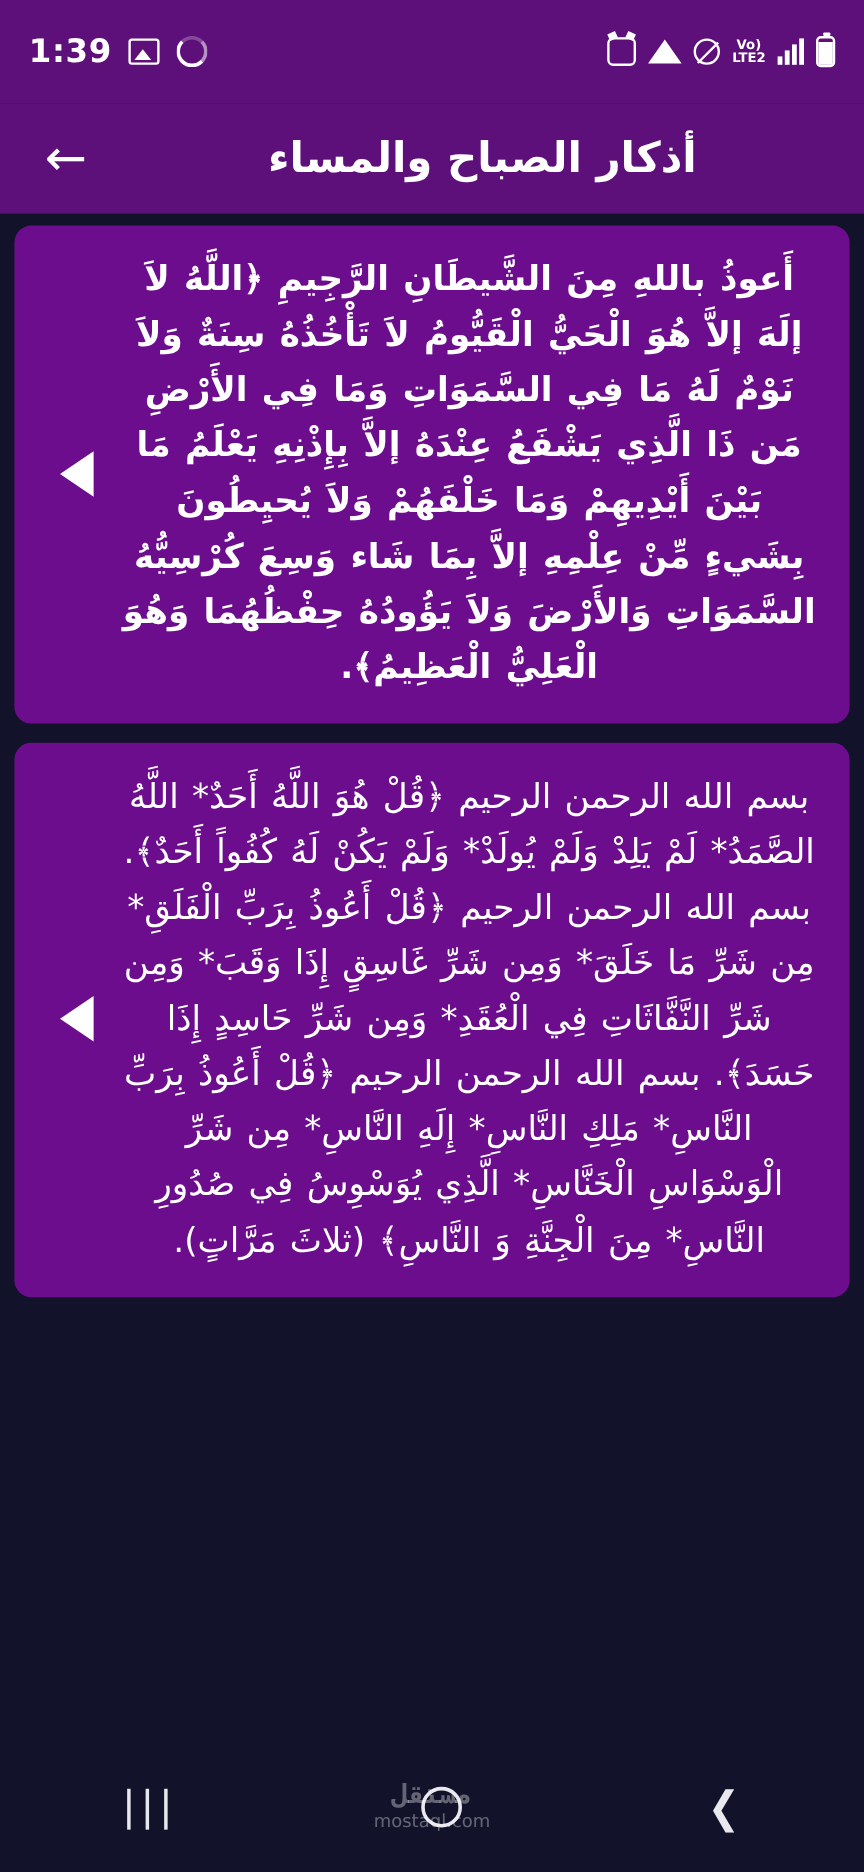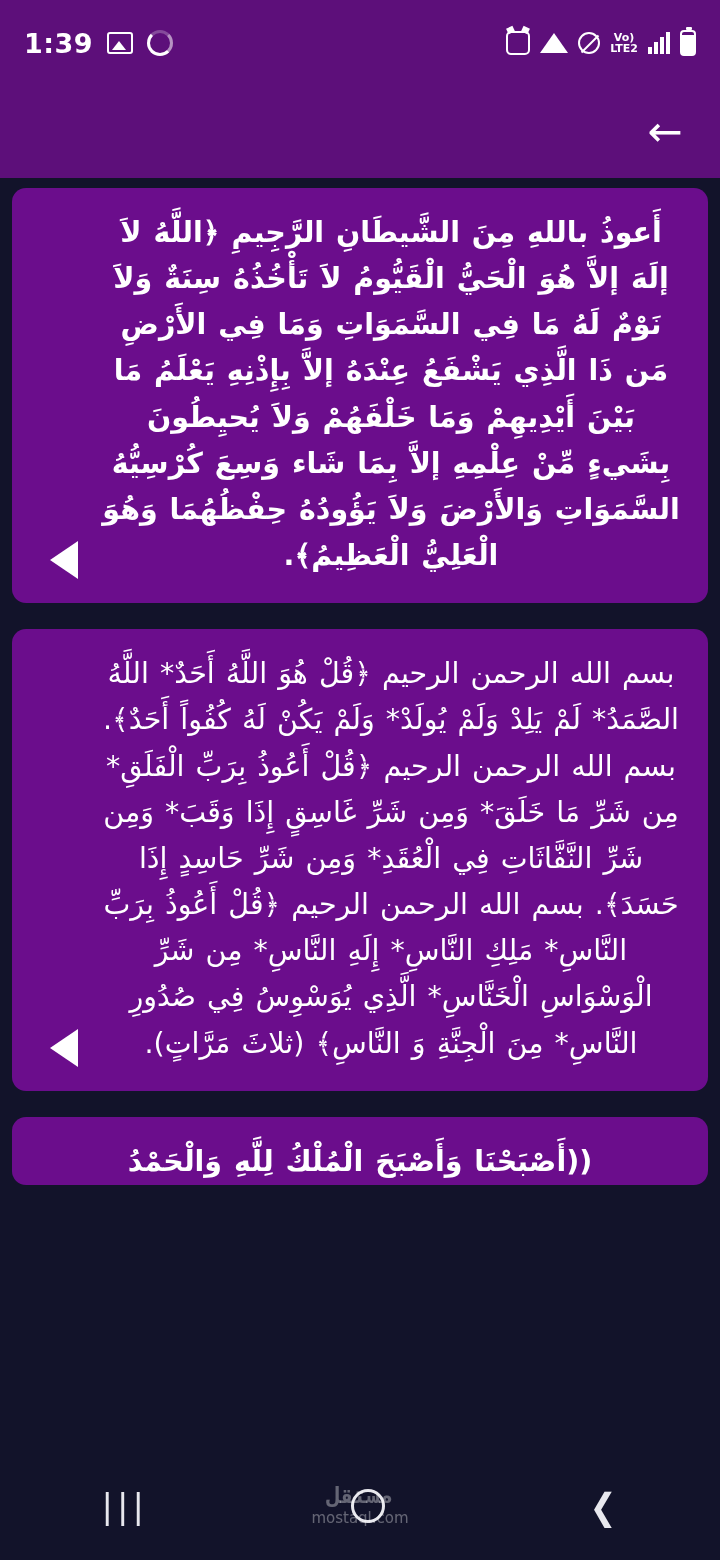--- a/index.html
+++ b/index.html
@@ -167,24 +167,24 @@
   
   .content {
     flex: 1 1 auto;
     overflow: hidden;
     padding: 10px 12px 0 12px;
     background: #12132a;
   }
   .card {
     background: #6b0d8c;
     border-radius: 14px;
-    margin-bottom: 26px;
+    margin-bottom: 16px;
     padding: 22px 26px 24px 26px;
     display: flex;
-    align-items: flex-end;
+    align-items: center;
     gap: 10px;
   }
   .card-text {
     flex: 1;
     color: #ffffff;
     font-size: 28.5px;
     line-height: 1.62;
     text-align: center;
     font-weight: bold;
     word-spacing: 2px;
@@ -273,42 +273,40 @@
           <i></i>
           <i></i>
           <i></i>
           <i></i>
         </span>
       <span class="sicon icon-battery"></span>
     </div>
   </div>
 
   <div class="appbar">
+    <div class="appbar-title">أذكار الصباح والمساء</div>
     <div class="back-arrow">←</div>
   </div>
 
   <div class="content">
 
     <div class="card">
       <div class="card-text">أَعوذُ باللهِ مِنَ الشَّيطَانِ الرَّجِيمِ ﴿اللَّهُ لاَ إلَهَ إلاَّ هُوَ الْحَيُّ الْقَيُّومُ لاَ تَأْخُذُهُ سِنَةٌ وَلاَ نَوْمٌ لَهُ مَا فِي السَّمَوَاتِ وَمَا فِي الأَرْضِ مَن ذَا الَّذِي يَشْفَعُ عِنْدَهُ إلاَّ بِإِذْنِهِ يَعْلَمُ مَا بَيْنَ أَيْدِيهِمْ وَمَا خَلْفَهُمْ وَلاَ يُحيِطُونَ بِشَيءٍ مِّنْ عِلْمِهِ إلاَّ بِمَا شَاء وَسِعَ كُرْسِيُّهُ السَّمَوَاتِ وَالأَرْضَ وَلاَ يَؤُودُهُ حِفْظُهُمَا وَهُوَ الْعَلِيُّ الْعَظِيمُ﴾.</div>
       <div class="play-btn">
           <span class="play-tri"></span>
         </div>
     </div>
 
     <div class="card">
       <div class="card-text plain">بسم الله الرحمن الرحيم ﴿قُلْ هُوَ اللَّهُ أَحَدٌ* اللَّهُ الصَّمَدُ* لَمْ يَلِدْ وَلَمْ يُولَدْ* وَلَمْ يَكُنْ لَهُ كُفُواً أَحَدٌ﴾.  بسم الله الرحمن الرحيم ﴿قُلْ أَعُوذُ بِرَبِّ الْفَلَقِ* مِن شَرِّ مَا خَلَقَ* وَمِن شَرِّ غَاسِقٍ إِذَا وَقَبَ* وَمِن شَرِّ النَّفَّاثَاتِ فِي الْعُقَدِ* وَمِن شَرِّ حَاسِدٍ إِذَا حَسَدَ﴾.  بسم الله الرحمن الرحيم ﴿قُلْ أَعُوذُ بِرَبِّ النَّاسِ* مَلِكِ النَّاسِ* إِلَهِ النَّاسِ* مِن شَرِّ الْوَسْوَاسِ الْخَنَّاسِ* الَّذِي يُوَسْوِسُ فِي صُدُورِ النَّاسِ* مِنَ الْجِنَّةِ وَ النَّاسِ﴾ (ثلاثَ مَرَّاتٍ).</div>
       <div class="play-btn">
           <span class="play-tri"></span>
         </div>
     </div>
 
-    <div class="card clipped">
-      <div class="card-text">((أَصْبَحْنَا وَأَصْبَحَ الْمُلْكُ لِلَّهِ وَالْحَمْدُ</div>
-    </div>
 
   </div>
 
   <div class="navbar">
     <div class="nav-recent">|||</div>
     <div class="nav-home"></div>
     <div class="nav-back">❮</div>
     <div class="watermark">
       <div class="wm-ar">مستقل</div>
       <div>mostaql.com</div>

